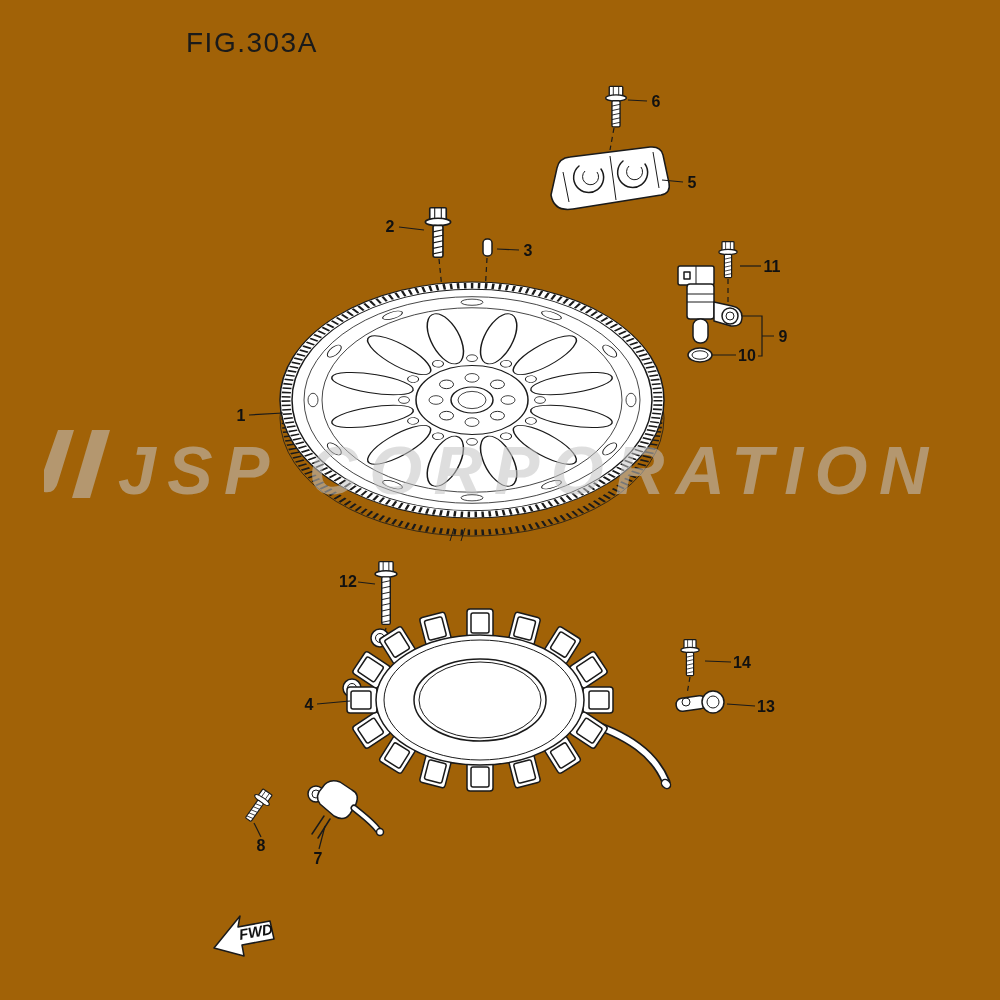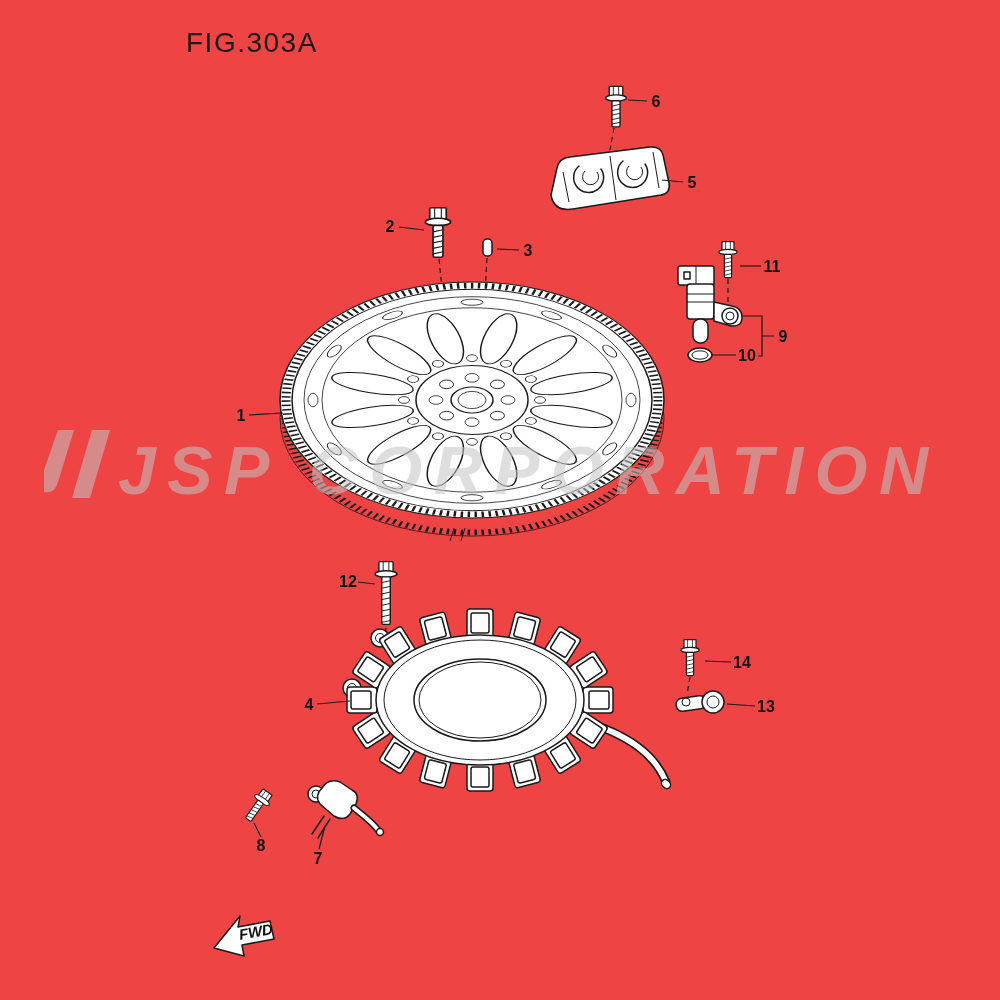--- a/index.html
+++ b/index.html
@@ -1,16 +1,16 @@
 <!DOCTYPE html>
 <html><head>
 <meta charset="utf-8">
 <style>
   html,body{margin:0;padding:0;background:#fff;}
-  .page{position:relative;width:1000px;height:1000px;background:#ef4444;overflow:hidden;
+  .page{position:relative;width:1000px;height:1000px;background:#a16207;overflow:hidden;
         font-family:"Liberation Sans",sans-serif;}
   svg{display:block}
   .ln{stroke:#1a1a1a;stroke-width:1.5;fill:none;stroke-linecap:round;stroke-linejoin:round}
   .thin{stroke:#1a1a1a;stroke-width:1;fill:none}
   .fw{fill:#ffffff;stroke:#1a1a1a;stroke-width:1.5;stroke-linejoin:round}
   .teeth{fill:none;stroke:#1a1a1a;stroke-width:9;stroke-dasharray:2.5 4.5}
   .dash{stroke:#1a1a1a;stroke-width:1.2;stroke-dasharray:5 4;fill:none}
   .lead{stroke:#1a1a1a;stroke-width:1.2;fill:none}
   .callout{font:600 16px "Liberation Sans",sans-serif;fill:#111}
   .title{font:400 28px "Liberation Sans",sans-serif;letter-spacing:1.5px;fill:#1a1a1a}

